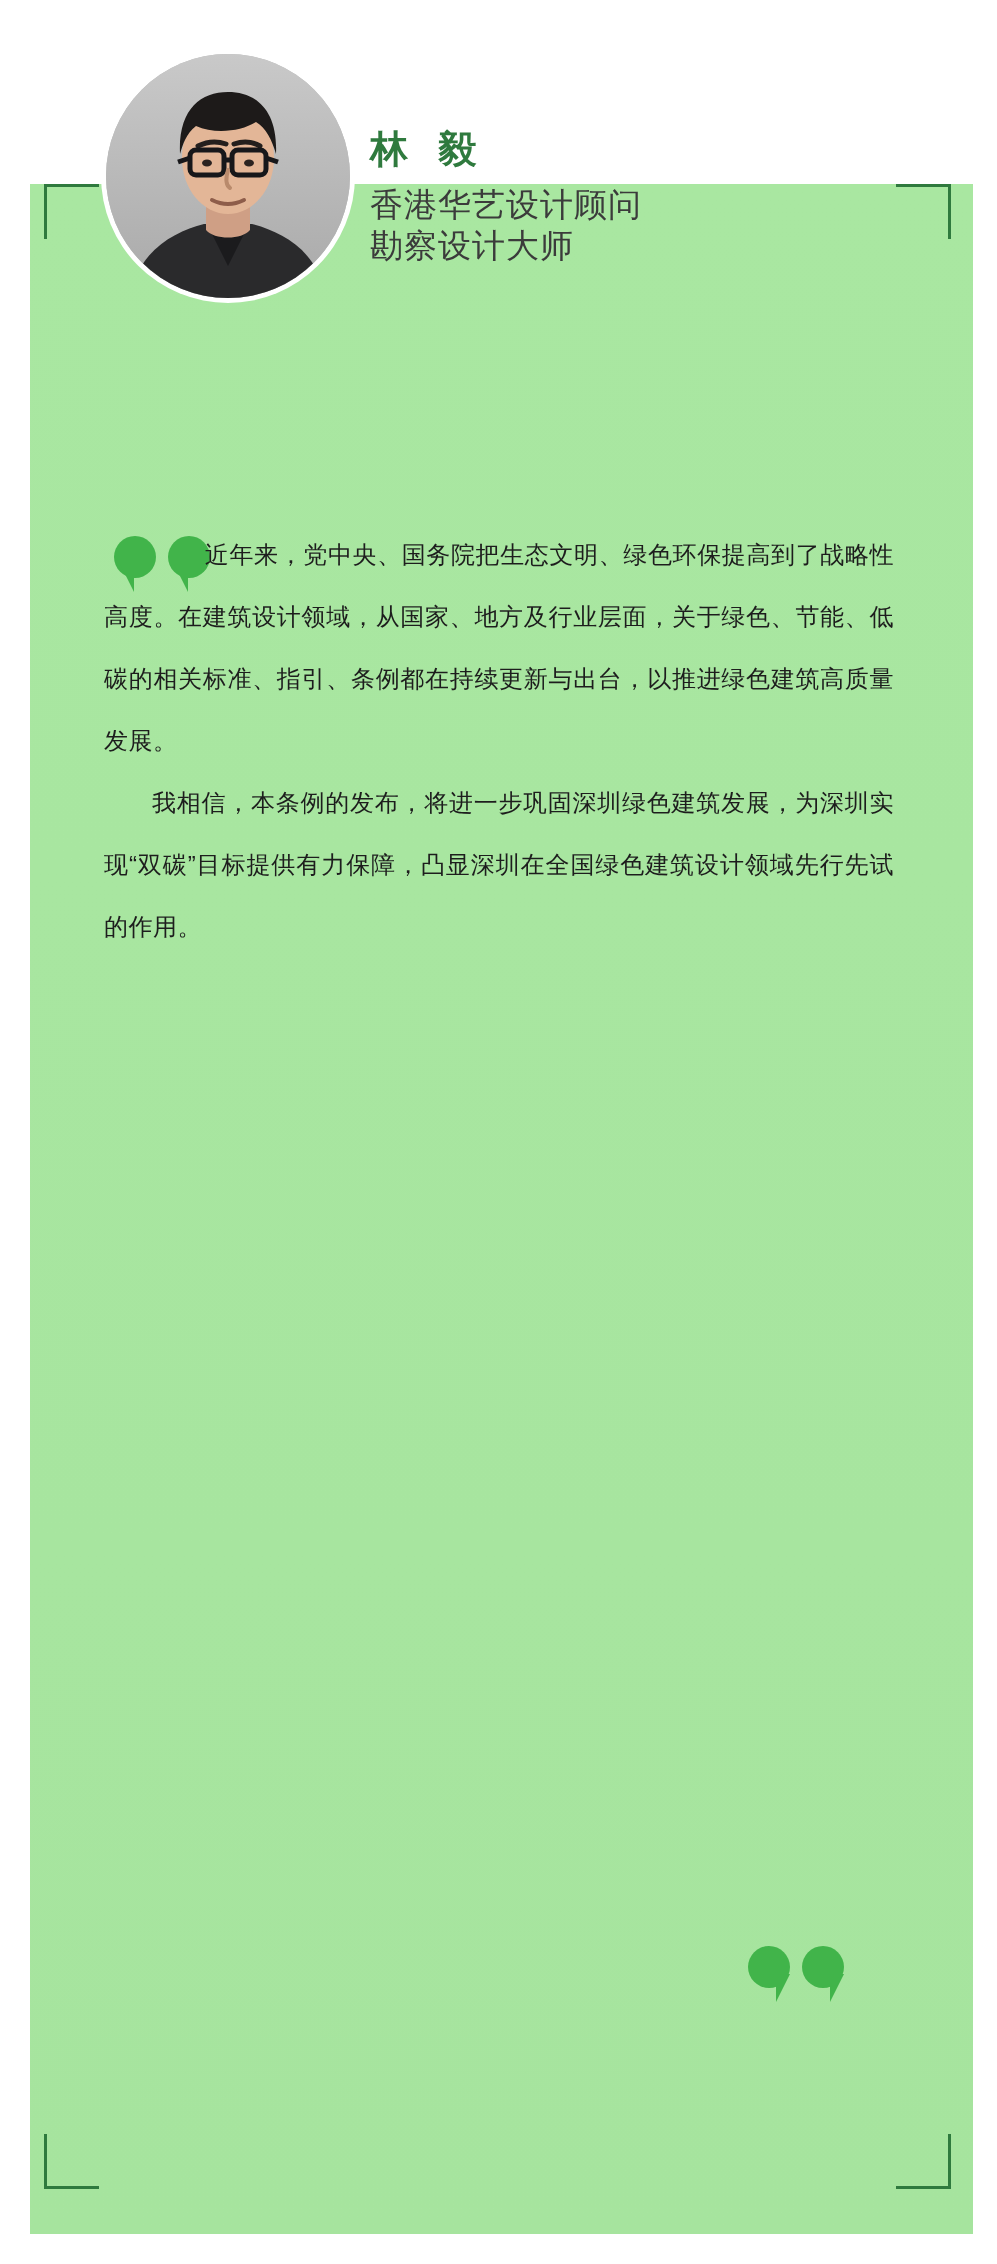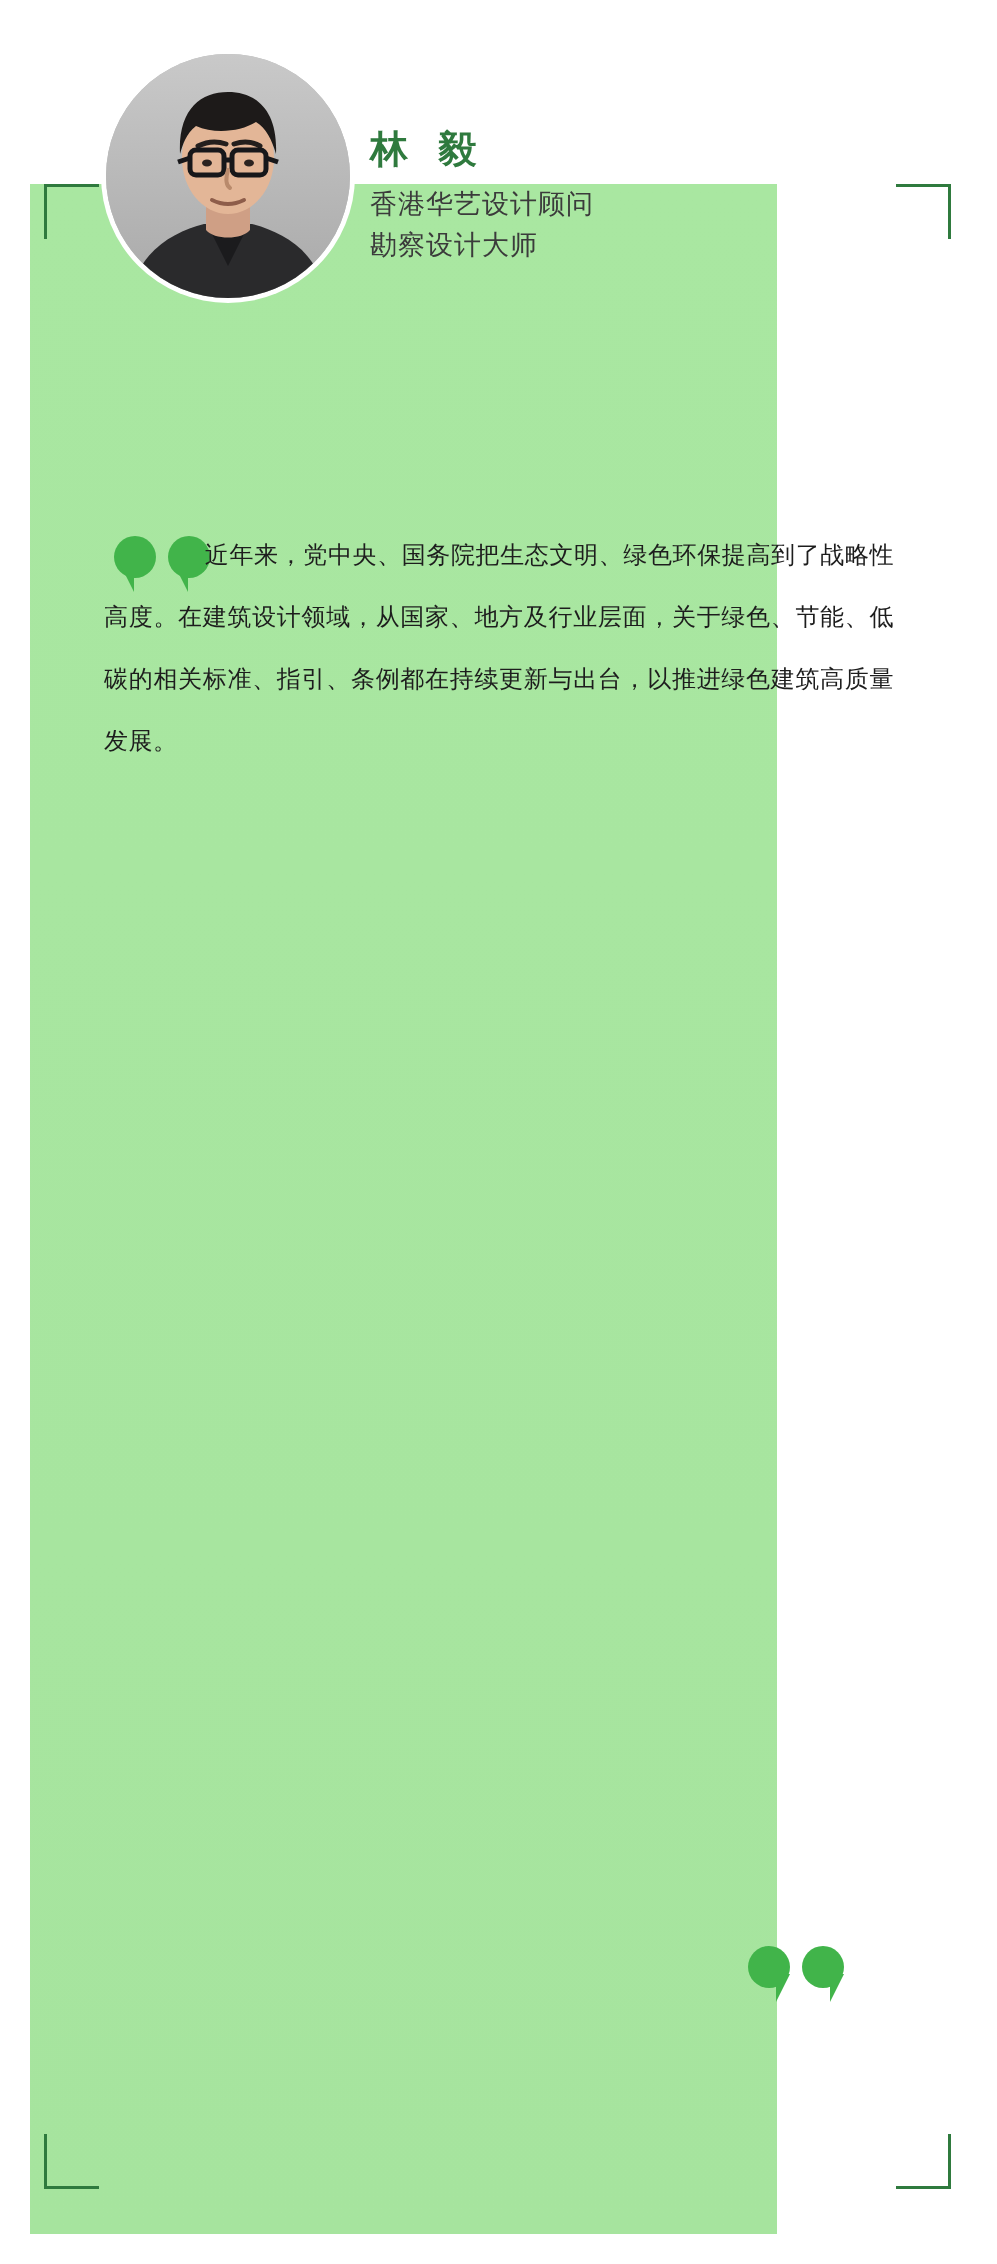--- a/index.html
+++ b/index.html
@@ -12,21 +12,21 @@
     background: #ffffff;
     font-family: "Liberation Sans", sans-serif;
     position: relative;
     overflow: hidden;
   }
 
   .card {
     position: absolute;
     left: 30px;
     top: 184px;
-    width: 747px;
+    width: 943px;
     height: 2050px;
     background: #a8e6a0;
     background: linear-gradient(180deg, #a9e7a1 0%, #a6e49e 100%);
   }
 
   
   .bracket {
     position: absolute;
     border-color: #2f7a3e;
     border-style: solid;
@@ -94,21 +94,21 @@
     font-weight: bold;
     color: #2f7a3e;
     letter-spacing: 10px;
   }
 
   .title-lines {
     position: absolute;
     left: 340px;
     top: 0px;
     width: 300px;
-    font-size: 27px;
+    font-size: 33px;
     line-height: 41px;
     color: #3b3b3b;
     letter-spacing: 1px;
   }
   .title-lines div {
     white-space: nowrap;
   }
 
   
   .quote-open {
@@ -218,20 +218,21 @@
 
   <div class="quote-open">
     <span class="q-dot" style="left:0;"></span>
     <span class="q-tail" style="left:6px;"></span>
     <span class="q-dot" style="left:54px;"></span>
     <span class="q-tail" style="left:60px;"></span>
   </div>
 
   <div class="body-text">
     <p class="first">近年来，党中央、国务院把生态文明、绿色环保提高到了战略性高度。在建筑设计领域，从国家、地方及行业层面，关于绿色、节能、低碳的相关标准、指引、条例都在持续更新与出台，以推进绿色建筑高质量发展。</p>
+    <p>我相信，本条例的发布，将进一步巩固深圳绿色建筑发展，为深圳实现“双碳”目标提供有力保障，凸显深圳在全国绿色建筑设计领域先行先试的作用。</p>
   </div>
 
   <div class="quote-close">
     <span class="q-dot" style="left:0;"></span>
     <span class="q-tail" style="left:28px; transform: scaleX(-1);"></span>
     <span class="q-dot" style="left:54px;"></span>
     <span class="q-tail" style="left:82px; transform: scaleX(-1);"></span>
   </div>
 
 </div>

